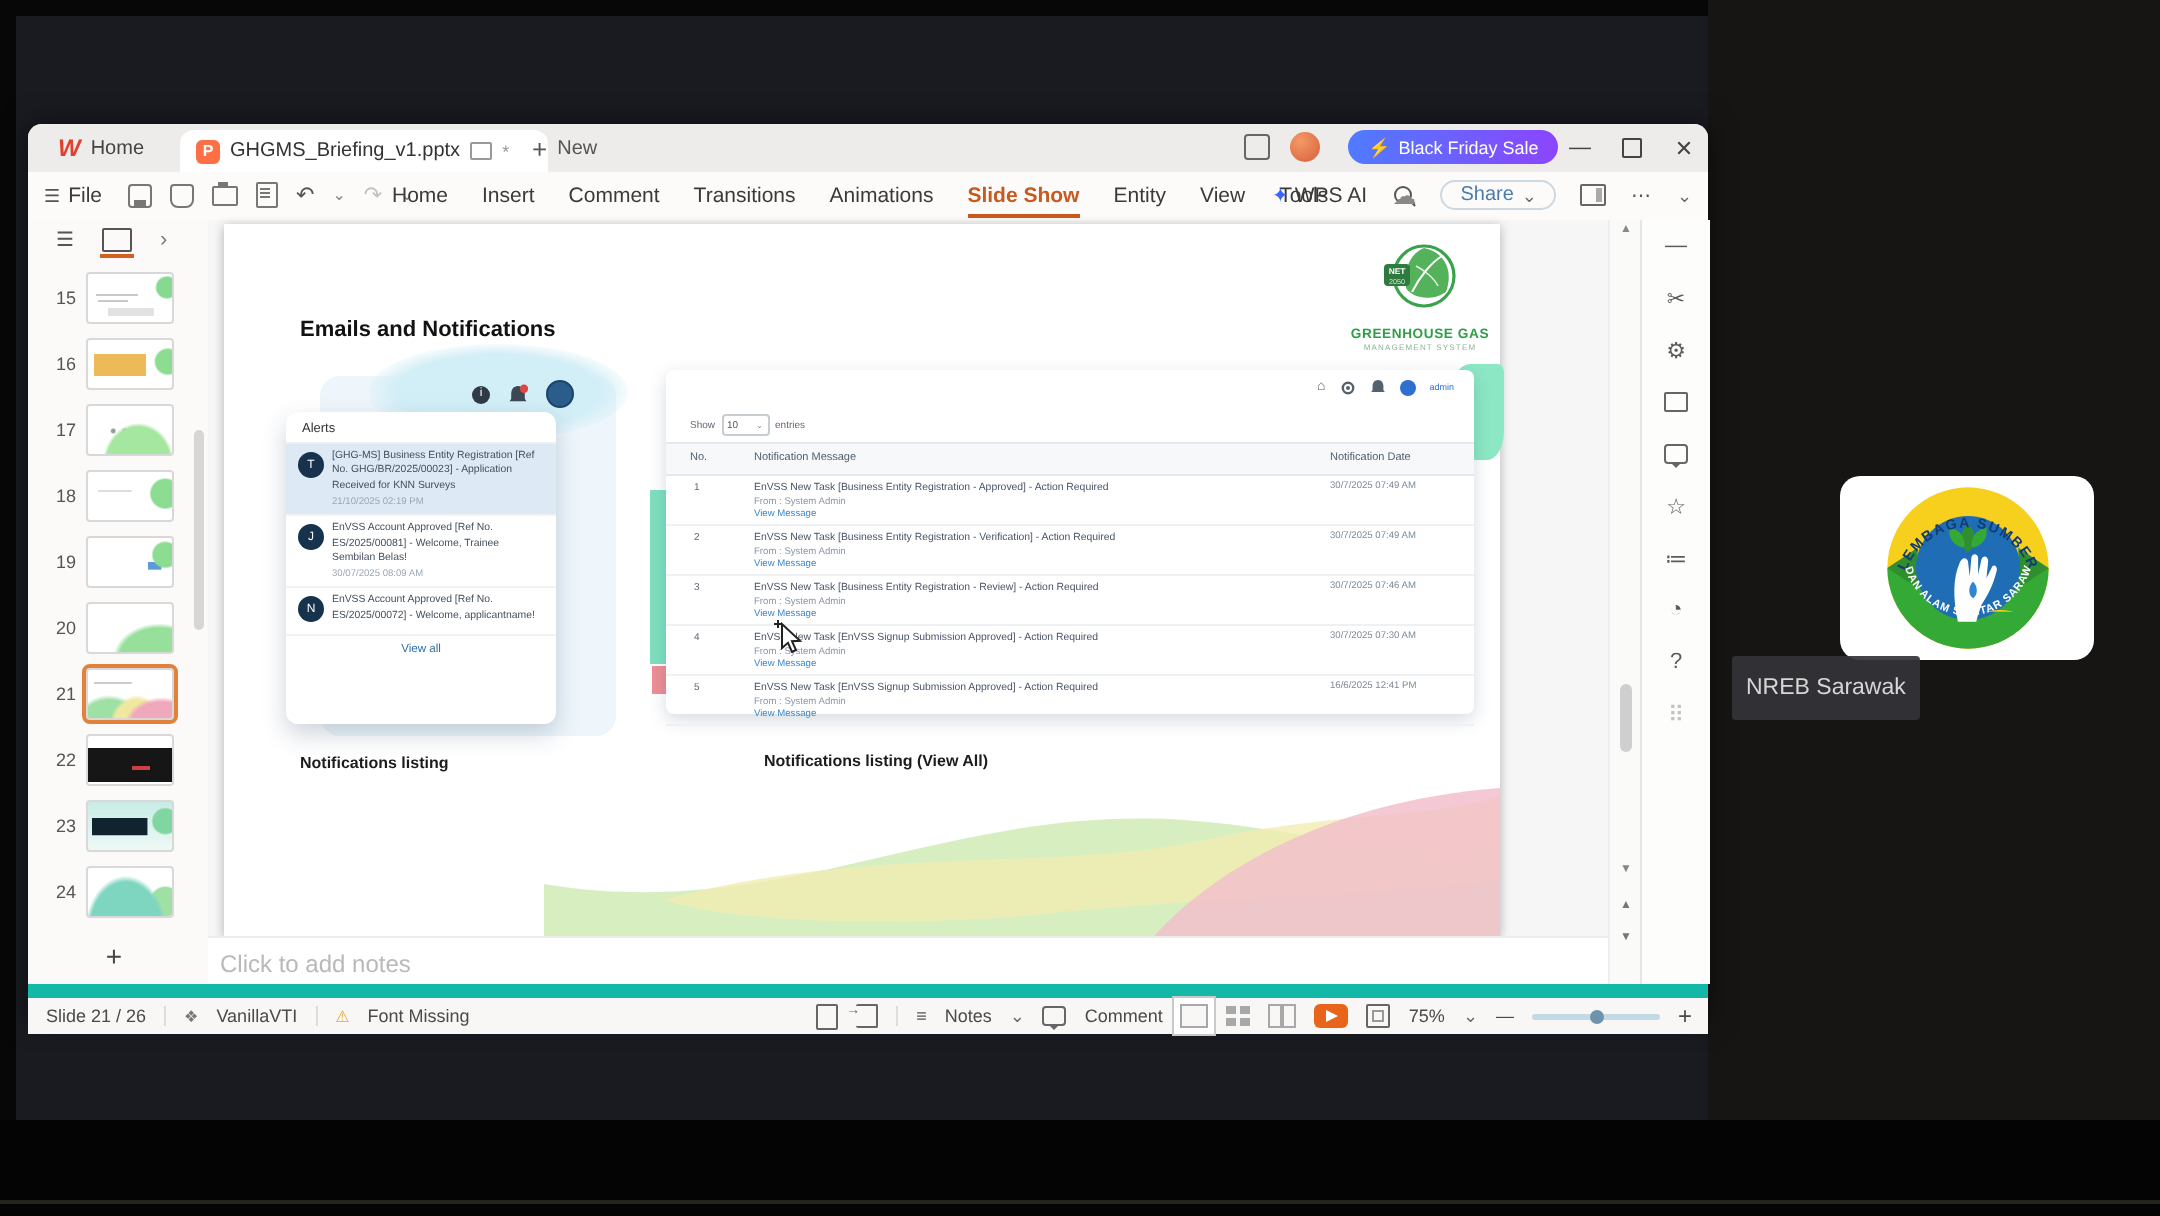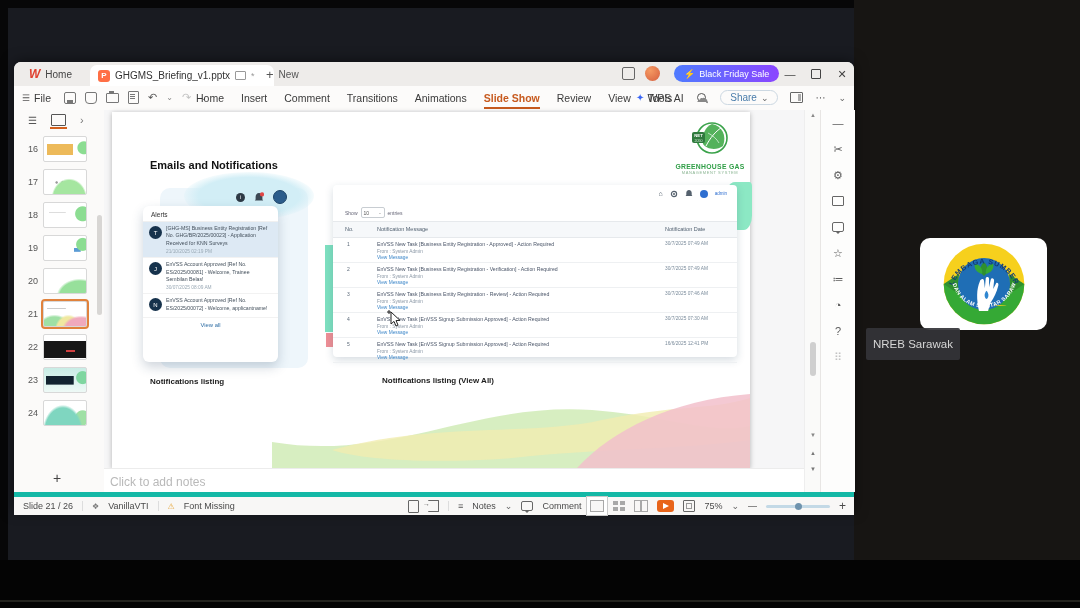--- a/index.html
+++ b/index.html
@@ -120,21 +120,21 @@
   .ss-pg{left:0;width:16px;text-align:center;font-size:6px;color:#777;}
   .sidebar{left:806px;top:48px;width:34px;height:382px;background:#fdfdfc;border-left:1px solid #e8e6e4;}
   .sb-icon{width:34px;height:26px;display:flex;align-items:center;justify-content:center;color:#5c5c5c;font-size:11px;}
   .i-layers{width:10px;height:8px;border:1.2px solid #666;border-radius:1px;position:relative;background:#fdfdfc;}
   .i-layers::before{content:"";position:absolute;left:-3px;top:-3px;width:10px;height:8px;border:1.2px solid #666;border-radius:1px;z-index:-1;}
   .i-bubble{width:10px;height:8px;border:1.2px solid #666;border-radius:2px;position:relative;}
   .i-bubble::after{content:"";position:absolute;left:2px;bottom:-3px;border-left:3px solid transparent;border-right:3px solid transparent;border-top:3px solid #666;}
   .sb-dim{color:#c3c3c3;}
 
   
-  .statusbar{left:0;top:430px;width:840px;height:18px;background:#f8f7f6;border-top:5px solid #14b8a6;
+  .statusbar{left:0;top:430px;width:840px;height:18px;background:#f8f7f6;border-top:7px solid #14b8a6;
              display:flex;align-items:center;font-size:9px;color:#4a4a4a;gap:40px;}
   .sb-left{display:flex;align-items:center;gap:9px;padding-left:9px;}
   .sb-div{width:1px;height:10px;background:#ddd;}
   .warn{color:#e6a73c;font-size:8px;}
   .theme-ic{color:#777;font-size:8px;}
   .sb-right{margin-left:auto;display:flex;align-items:center;gap:9px;padding-right:8px;}
   .i-note-sm{width:9px;height:11px;border:1.1px solid #666;border-radius:1px;}
   .i-jump{width:10px;height:10px;border:1.1px solid #666;border-radius:1px;border-left:none;position:relative;}
   .i-jump::after{content:"→";position:absolute;left:-5px;top:-1px;font-size:7px;color:#666;}
   .lines3{font-size:9px;color:#555;}
@@ -265,21 +265,21 @@
         <span class="tiny-carrot">⌄</span>
       </div>
       <div class="abs menus">
 
       <span class="menu-item">Home</span>
           <span class="menu-item">Insert</span>
           <span class="menu-item">Comment</span>
           <span class="menu-item">Transitions</span>
           <span class="menu-item">Animations</span>
           <span class="menu-item active">Slide Show</span>
-          <span class="menu-item">Review</span>
+          <span class="menu-item">Entity</span>
           <span class="menu-item">View</span>
           <span class="menu-item">Tools</span>
         </div>
       <div class="abs menus ai-item" style="left:622px;">
         <span class="sparkle">✦</span>
         <span>WPS AI</span>
         <span class="i-mag" style="margin-left:10px;"></span>
       </div>
       <div class="menubar-right">
         <span class="cloud">☁</span>
@@ -294,20 +294,24 @@
     </div>
 
     <div class="abs leftpanel">
       <div class="abs lp-head">
         <span class="lp-outline">☰</span>
         <span class="lp-slideicon"></span>
         <span class="lp-exp">›</span>
       </div>
       <div class="abs thumb-list">
 
+          <div class="thumb-row st-rows">
+            <span class="tnum">15</span>
+            <div class="tmini"></div>
+          </div>
 
           <div class="thumb-row st-orangebox">
             <span class="tnum">16</span>
             <div class="tmini"></div>
           </div>
 
           <div class="thumb-row st-dots">
             <span class="tnum">17</span>
             <div class="tmini"></div>
           </div>

